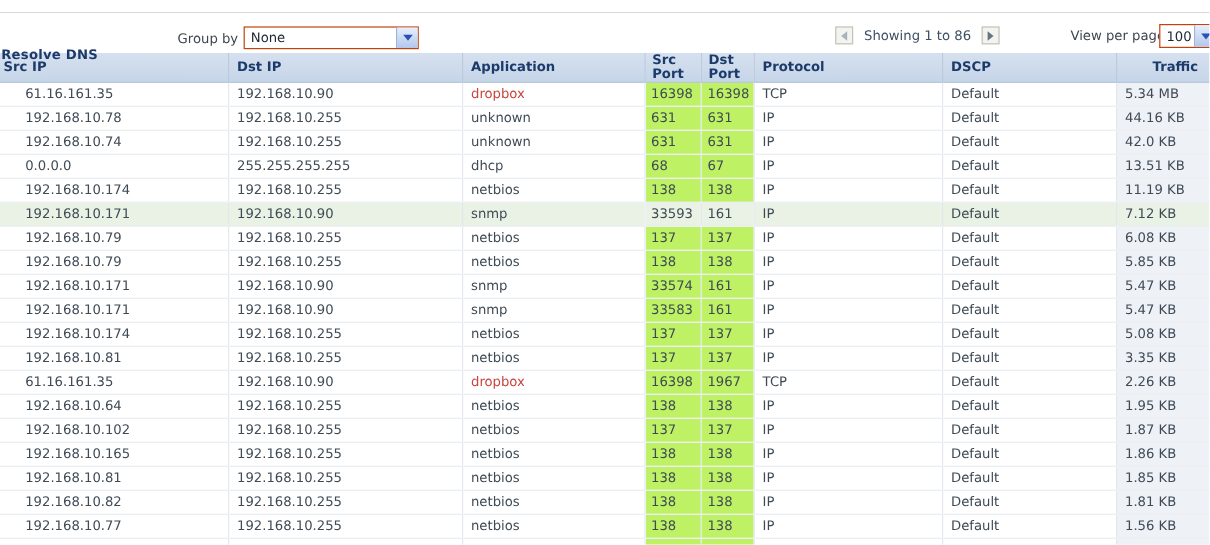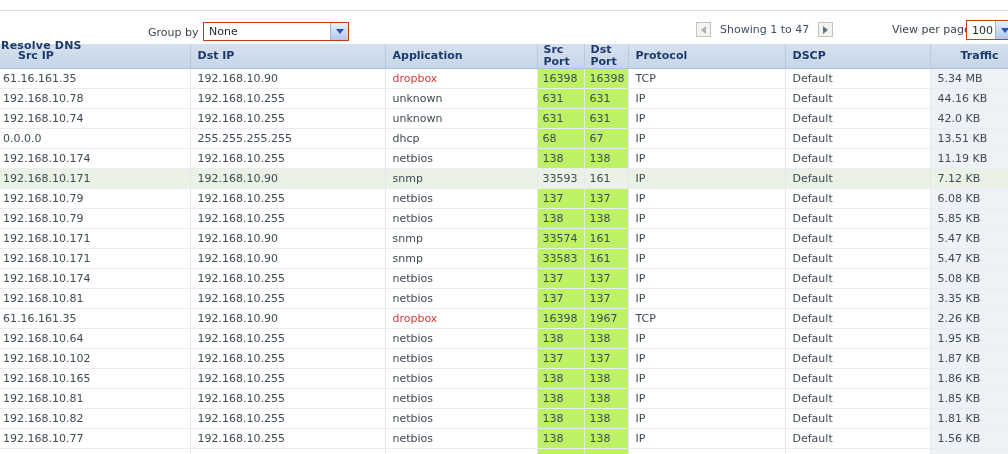--- a/index.html
+++ b/index.html
@@ -27,29 +27,29 @@
   .showing{color:#3d4f63;}
   .vpp-label{position:absolute;left:892px;top:12px;color:#3c4650;}
 
   table.grid{border-collapse:collapse;table-layout:fixed;width:1008px;}
   .grid th{
     background:linear-gradient(#d6e1ef,#c5d5e8);color:#1c3a6a;font-weight:bold;font-size:11px;
     text-align:left;vertical-align:middle;height:24px;line-height:12px;padding:0 2px 0 7px;
     border-bottom:1px solid #b0c2d7;box-sizing:border-box;cursor:pointer;white-space:normal;
   }
   .grid th+th{border-left:1px solid #bccadd;}
-  .grid th.h-src_ip{padding-left:18px;}
+  .grid th.h-src_ip{padding-left:3px;}
   .grid th.h-src_port,.grid th.h-dst_port{padding-left:6px;}
   .grid th.h-traffic{padding-left:30px;}
   .grid td{
     height:20px;box-sizing:border-box;border-bottom:1px solid #e9edf1;color:#3f4a55;
     padding:0 2px 0 7px;white-space:nowrap;overflow:hidden;font-size:11px;background:#fff;
   }
   .grid td+td{border-left:1px solid #e3e8ee;}
-  .grid td.c-src_ip{padding-left:3px;margin-top:28px;}
+  .grid td.c-src_ip{padding-left:21px;margin-top:28px;}
   .grid td.c-src_port,.grid td.c-dst_port{background:#bef264;padding-left:5px;}
   .grid td.c-traffic{background:#eef2f7;}
   .grid tr.highlight td{background:#e9f2e4;}
   .grid td .flagged{color:#c8443c;}
 </style>
 </head>
 <body>
 
 <div class="screen">
   <div class="top-strip"></div>
@@ -62,21 +62,21 @@
       <span class="sel-val">None</span>
       <span class="sel-btn">
           <span class="chev"></span>
         </span>
     </div>
 
     <div class="pager">
       <span class="page-btn">
           <span class="tri-left"></span>
         </span>
-      <span class="showing">Showing 1 to 47</span>
+      <span class="showing">Showing 1 to 86</span>
       <span class="page-btn">
           <span class="tri-right"></span>
         </span>
     </div>
 
     <span class="vpp-label">View per page</span>
     <div class="xp-select vpp-select">
       <span class="sel-val">100</span>
       <span class="sel-btn">
           <span class="chev"></span>

